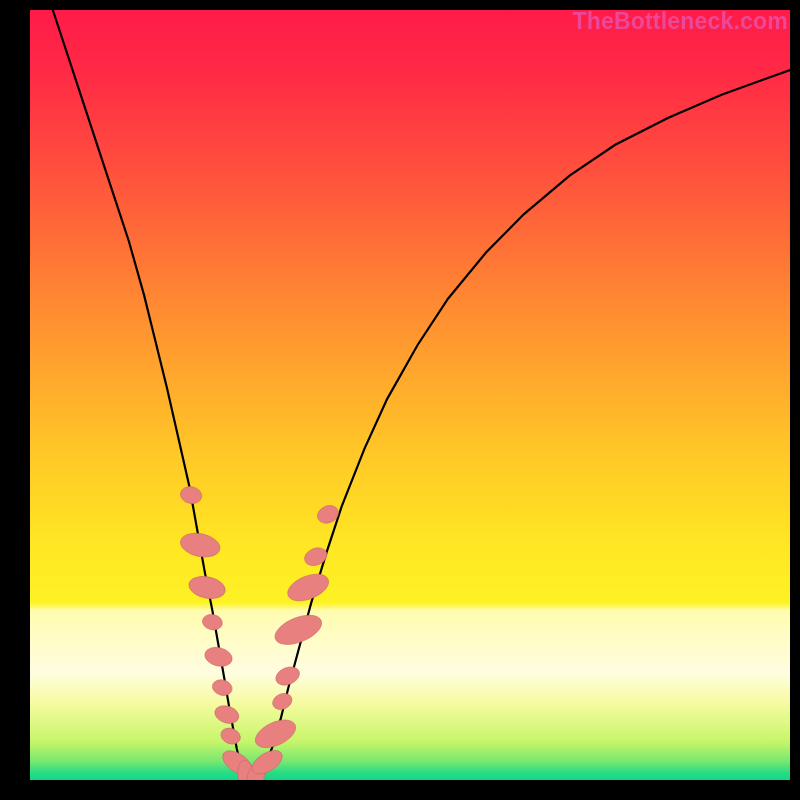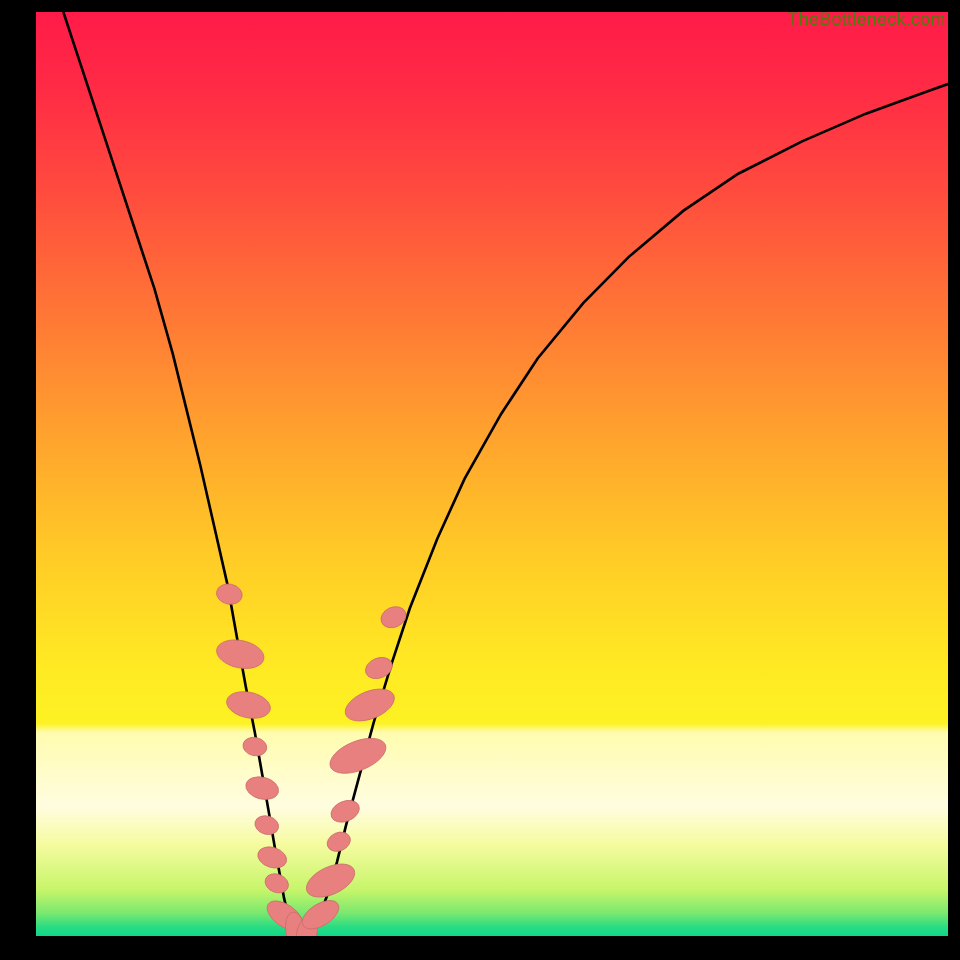--- a/index.html
+++ b/index.html
@@ -19,23 +19,23 @@
     height: 770px;
     background: #000;
   }
   svg {
     display: block;
   }
   .watermark {
     position: absolute;
     top: 8px;
     right: 12px;
-    font-size: 15px;
-    font-weight: 400;
-    color: #4d7c0f;
+    font-size: 23px;
+    font-weight: 700;
+    color: #ec4899;
     letter-spacing: 0.2px;
   }
 </style>
 </head>
 <body>
 
 <div class="frame">
   <svg id="chart-svg" width="760" height="770" viewBox="0 0 760 770">
     <defs>
       <linearGradient id="bg-grad" x1="0" y1="0" x2="0" y2="1">

